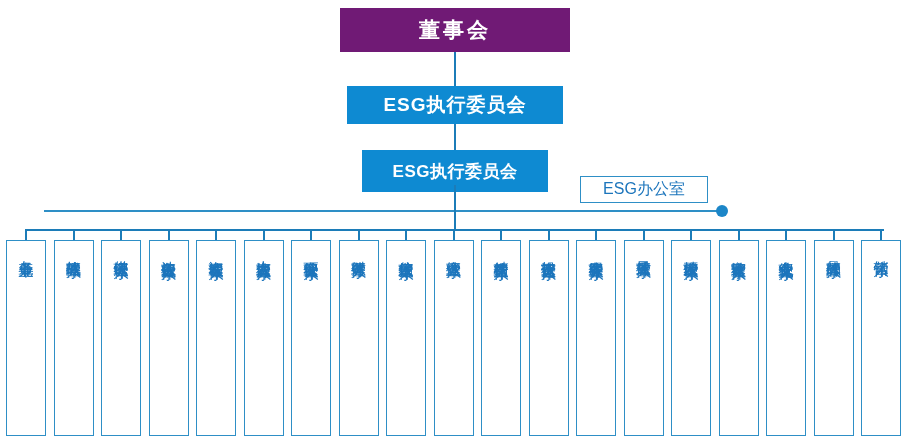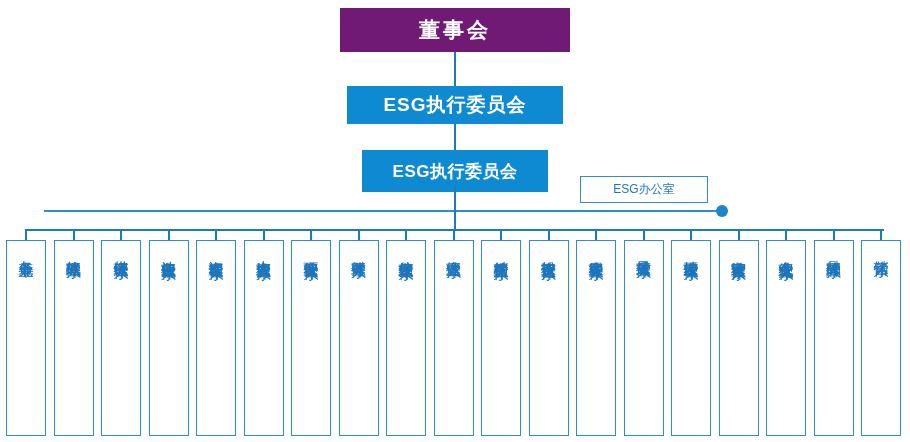--- a/index.html
+++ b/index.html
@@ -65,21 +65,21 @@
     top: 176px;
     width: 128px;
     height: 27px;
     border: 1.6px solid #2E8FC6;
     background: #ffffff;
     box-sizing: border-box;
     display: flex;
     align-items: center;
     justify-content: center;
     color: #1C75BC;
-    font-size: 12px;
+    font-size: 16px;
     font-weight: normal;
     white-space: nowrap;
   }
 
   
   .vline {
     position: absolute;
     width: 2px;
     background: #1C7CB8;
   }

